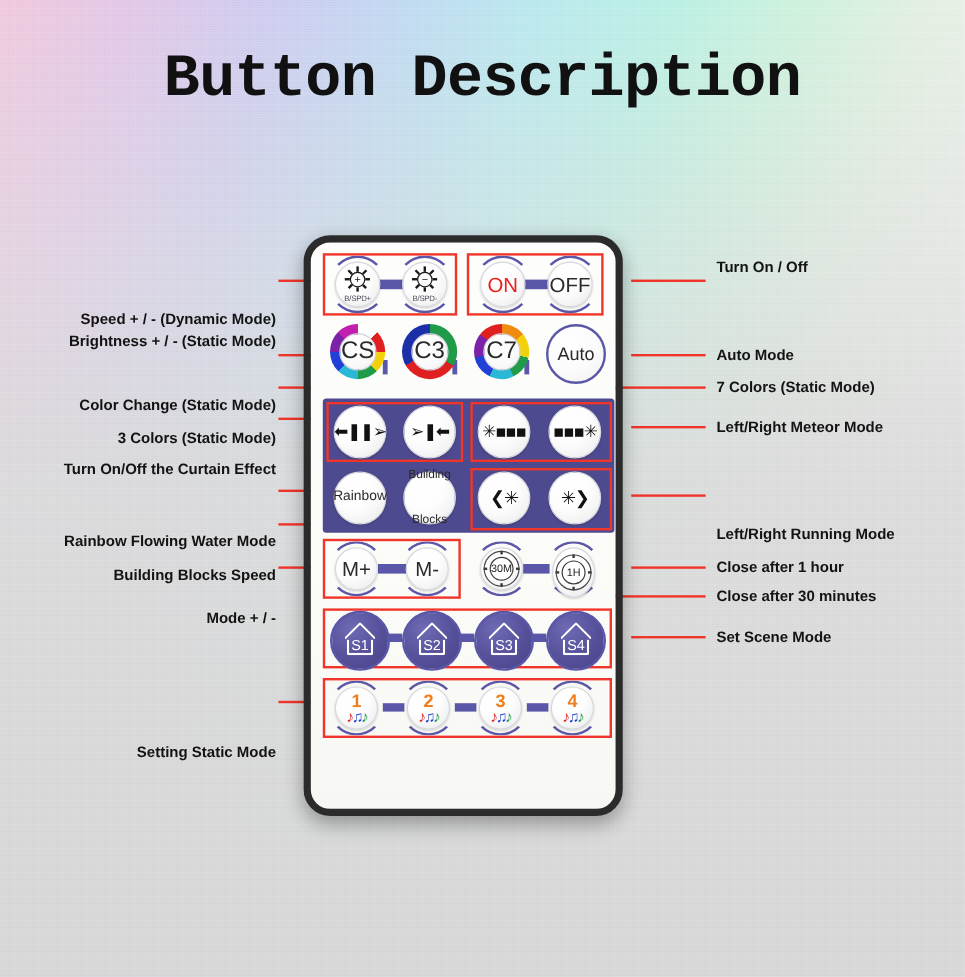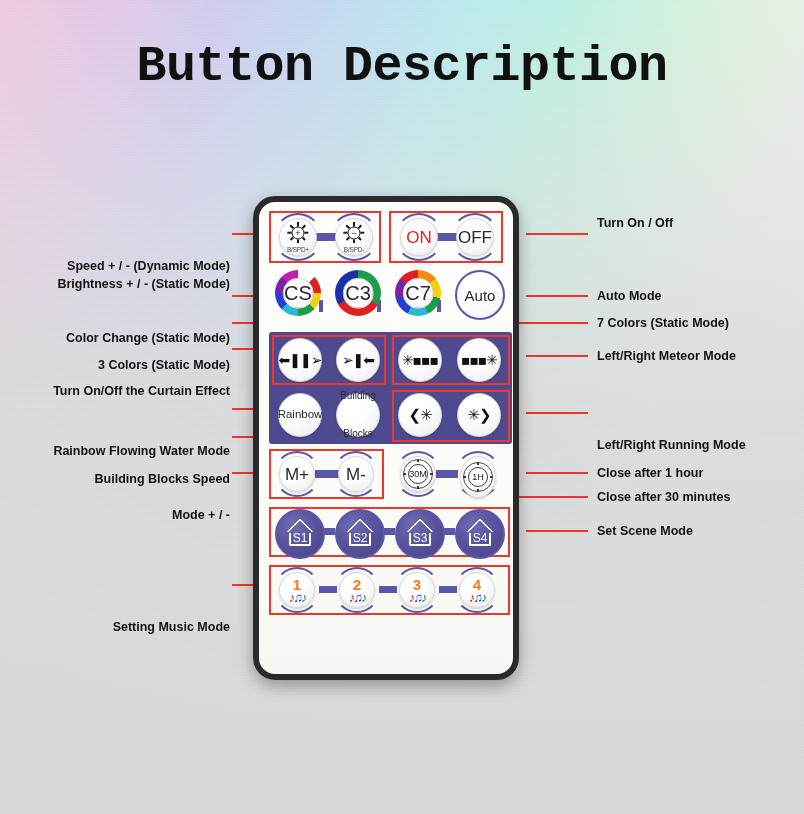--- a/index.html
+++ b/index.html
@@ -162,21 +162,21 @@
 
 <div class="lbl r" style="left:6px;top:401px;width:224px;">Rainbow Flowing Water Mode</div>
 <div class="leader" style="left:232px;top:408px;width:38px;"></div>
 
 <div class="lbl r" style="left:20px;top:429px;width:210px;">Building Blocks Speed</div>
 <div class="leader" style="left:232px;top:436px;width:106px;"></div>
 
 <div class="lbl r" style="left:20px;top:465px;width:210px;">Mode + / -</div>
 <div class="leader" style="left:232px;top:472px;width:36px;"></div>
 
-<div class="lbl r" style="left:20px;top:577px;width:210px;">Setting Music Mode</div>
+<div class="lbl r" style="left:20px;top:577px;width:210px;">Setting Static Mode</div>
 <div class="leader" style="left:232px;top:584px;width:36px;"></div>
 
 <div class="leader" style="left:526px;top:233px;width:62px;"></div>
 <div class="lbl" style="left:597px;top:216px;">Turn On / Off</div>
 
 <div class="leader" style="left:526px;top:295px;width:62px;"></div>
 <div class="lbl" style="left:597px;top:289px;">Auto Mode</div>
 
 <div class="leader" style="left:464px;top:322px;width:124px;"></div>
 <div class="lbl" style="left:597px;top:316px;">7 Colors (Static Mode)</div>

